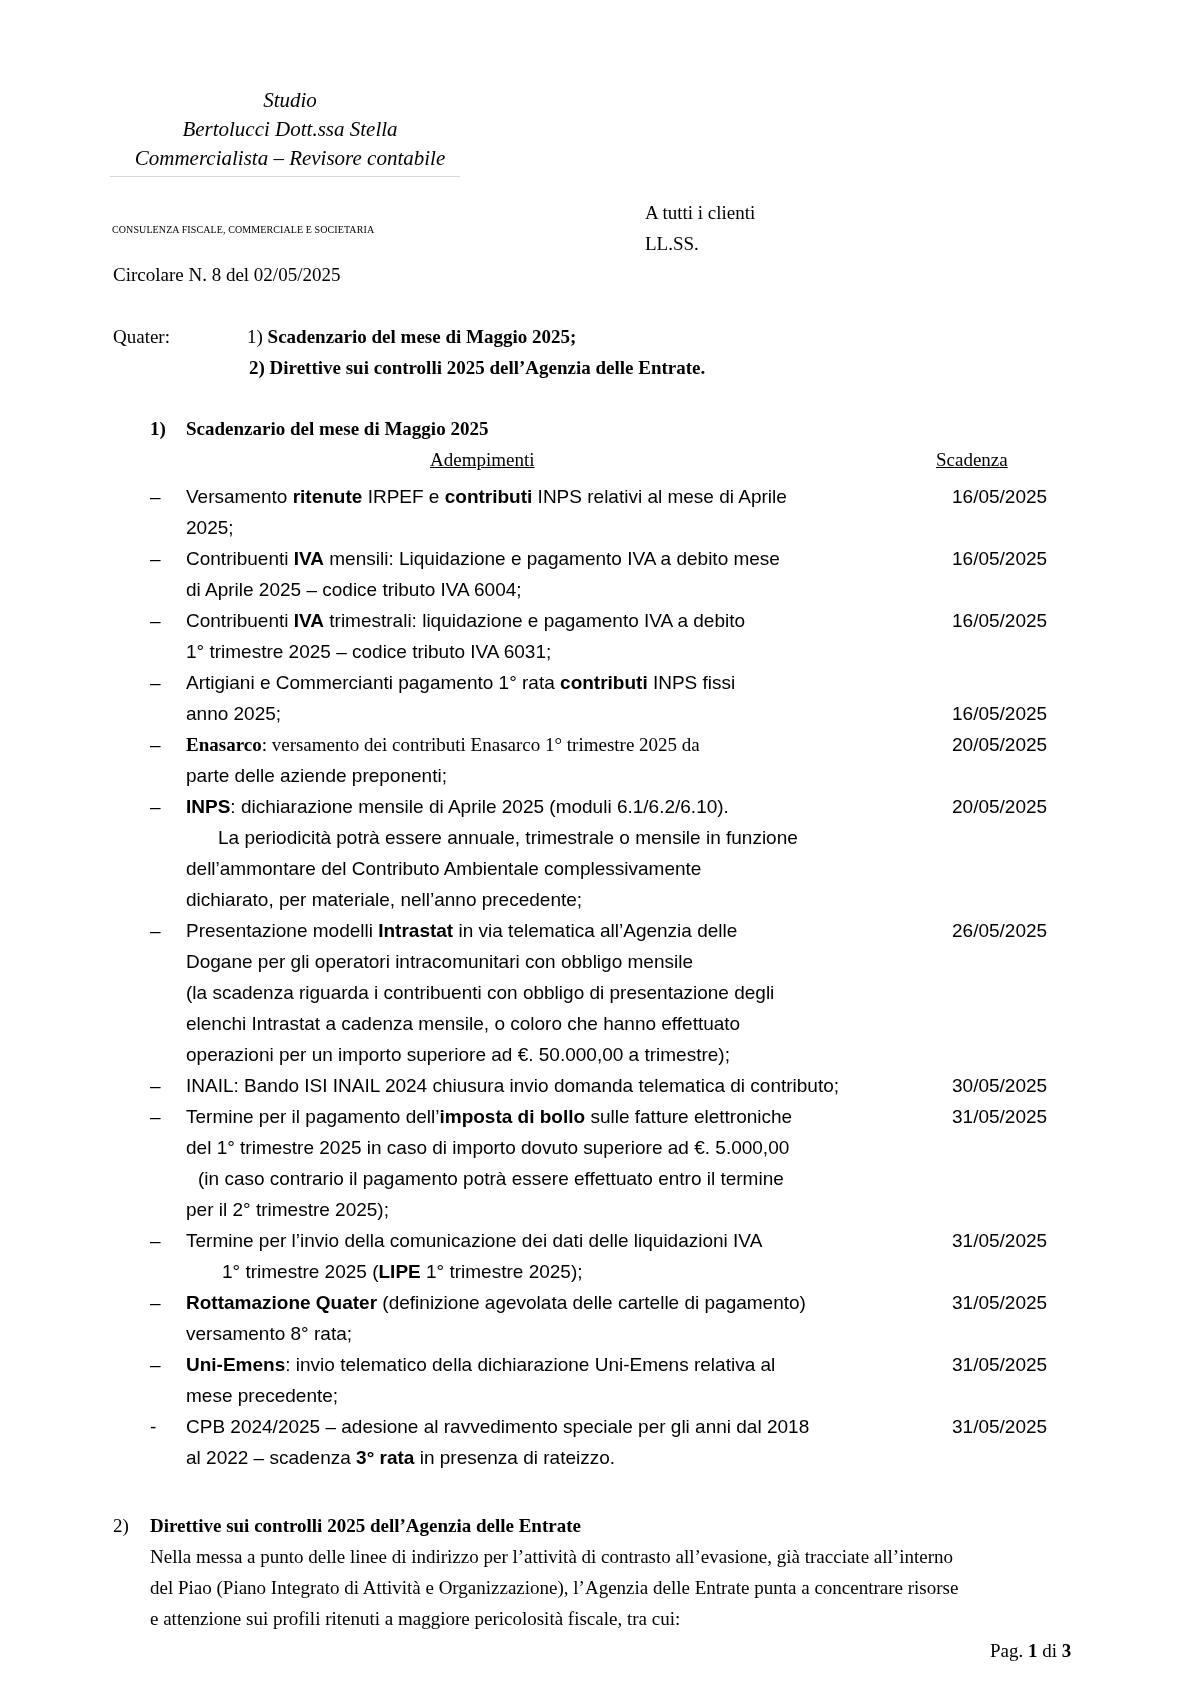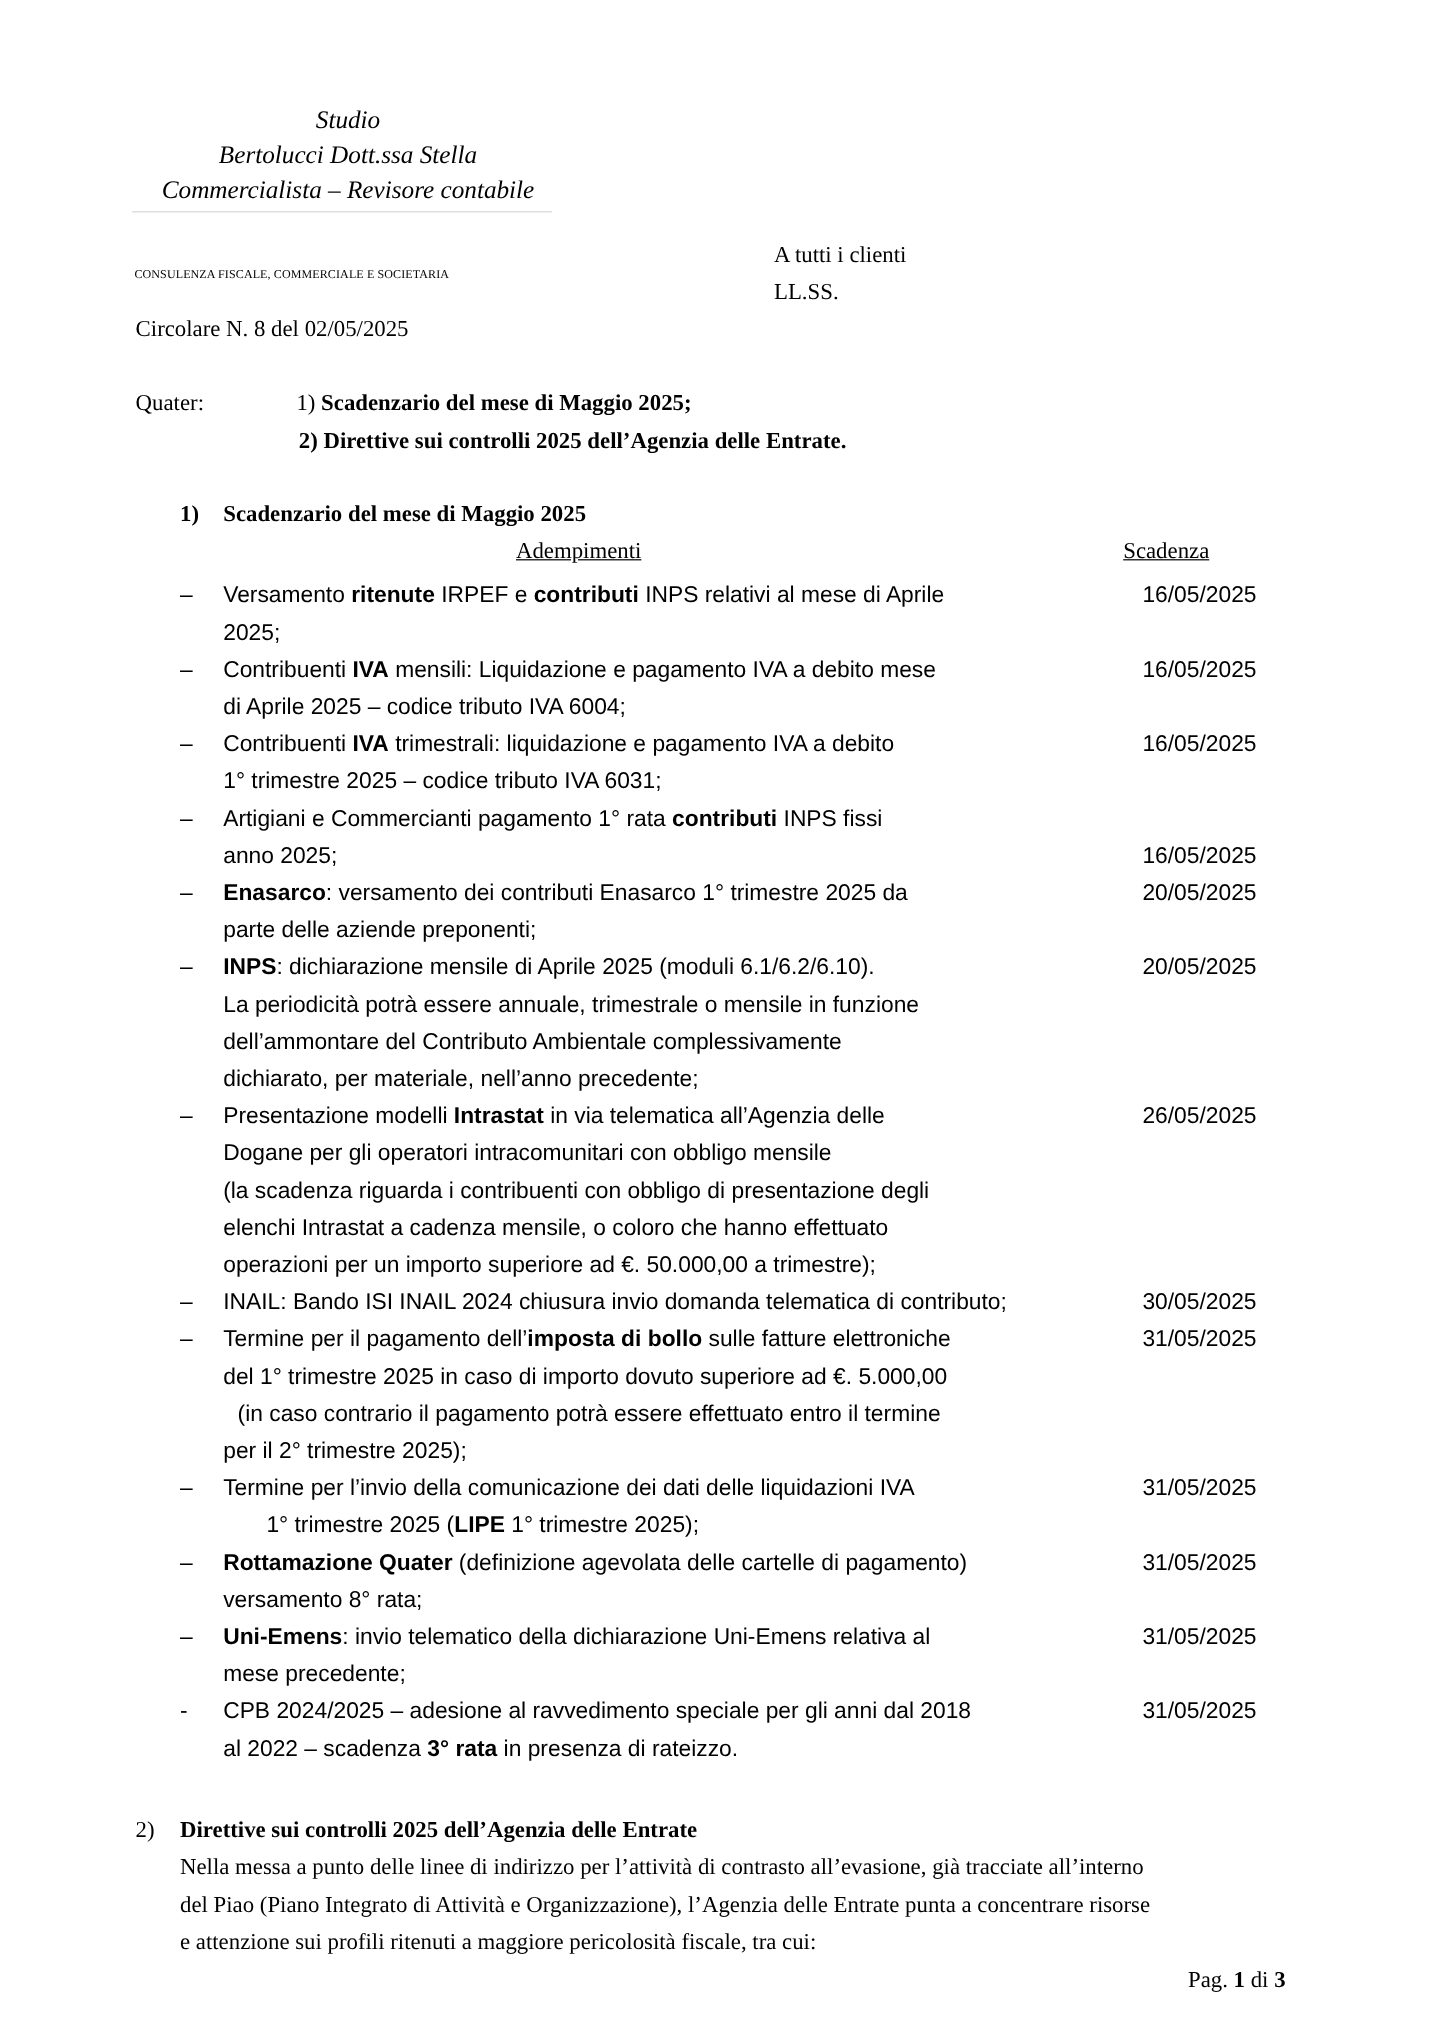--- a/index.html
+++ b/index.html
@@ -64,28 +64,28 @@
       <div class="date line" style="top: 0px;">16/05/2025</div>
     </div>
     <div class="row" style="top: 667px;">
       <div class="dash line">–</div>
       <div class="txt line" style="top: 0px;"><span>Artigiani e Commercianti pagamento 1° rata </span><span class="b">contributi</span><span> INPS fissi</span></div>
       <div class="txt line" style="top: 31px;"><span> anno 2025;</span></div>
       <div class="date line" style="top: 31px;">16/05/2025</div>
     </div>
     <div class="row" style="top: 729px;">
       <div class="dash line">–</div>
-      <div class="txt line" style="top: 0px;"><span class="b">Enasarco</span><span>: versamento dei contributi Enasarco 1° trimestre 2025 da</span></div>
+      <div class="txt line" style="top: 0px; font-family: Liberation Serif, serif;"><span class="b">Enasarco</span><span>: versamento dei contributi Enasarco 1° trimestre 2025 da</span></div>
       <div class="txt line" style="top: 31px;"><span>parte delle aziende preponenti;</span></div>
       <div class="date line" style="top: 0px;">20/05/2025</div>
     </div>
     <div class="row" style="top: 791px;">
       <div class="dash line">–</div>
       <div class="txt line" style="top: 0px;"><span class="b">INPS</span><span>: dichiarazione mensile di Aprile 2025 (moduli 6.1/6.2/6.10).</span></div>
-      <div class="txt line" style="top: 31px;"><span>La periodicità potrà essere annuale, trimestrale o mensile in funzione</span></div>
+      <div class="txt line" style="top: 31px; margin-left: 32px;"><span>La periodicità potrà essere annuale, trimestrale o mensile in funzione</span></div>
       <div class="txt line" style="top: 62px;"><span>dell’ammontare del Contributo Ambientale complessivamente</span></div>
       <div class="txt line" style="top: 93px;"><span>dichiarato, per materiale, nell’anno precedente;</span></div>
       <div class="date line" style="top: 0px;">20/05/2025</div>
     </div>
     <div class="row" style="top: 915px;">
       <div class="dash line">–</div>
       <div class="txt line" style="top: 0px;"><span>Presentazione modelli </span><span class="b">Intrastat</span><span> in via telematica all’Agenzia delle</span></div>
       <div class="txt line" style="top: 31px;"><span>Dogane per gli operatori intracomunitari con obbligo mensile</span></div>
       <div class="txt line" style="top: 62px;"><span>(la scadenza riguarda i contribuenti con obbligo di presentazione degli</span></div>
       <div class="txt line" style="top: 93px;"><span> elenchi Intrastat a cadenza mensile, o coloro che hanno effettuato</span></div>

